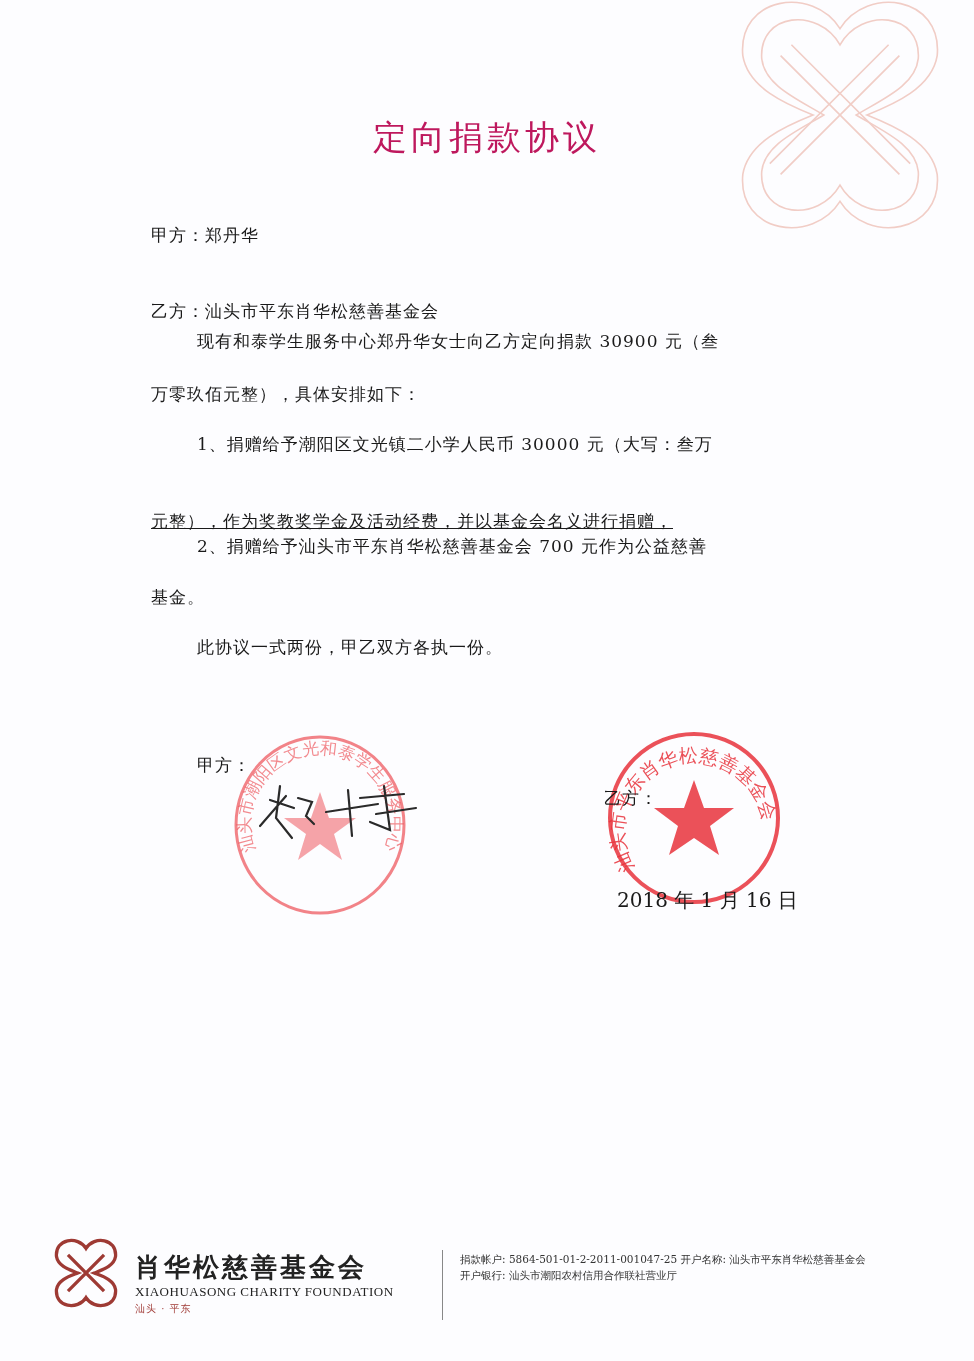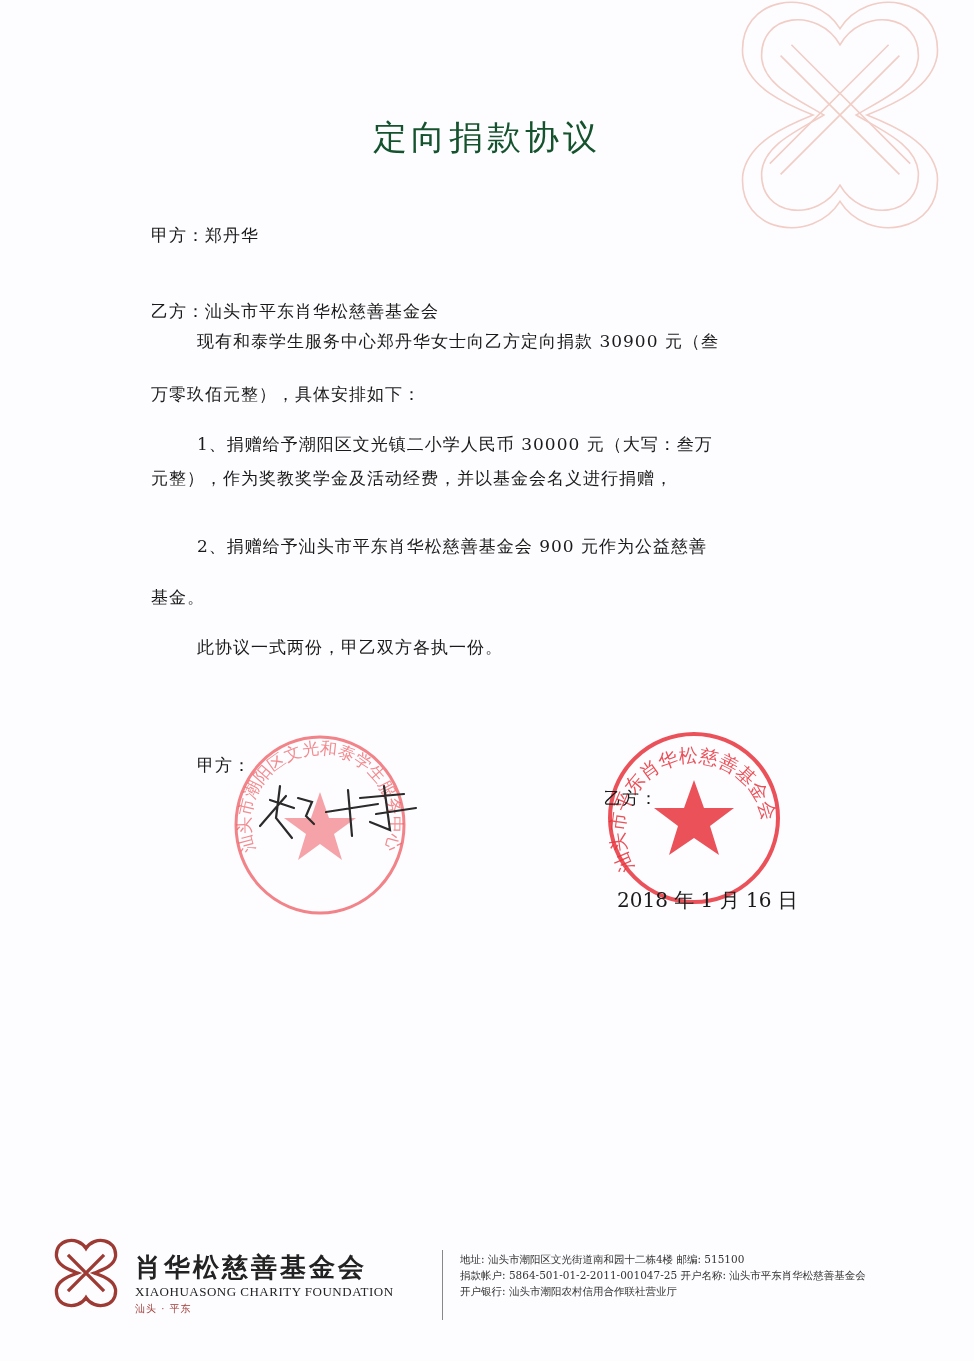--- a/index.html
+++ b/index.html
@@ -6,21 +6,21 @@
   body {
     width:974px; height:1361px; position:relative; overflow:hidden;
     background:#fdfdff;
     font-family:"DejaVu Serif","Liberation Serif",serif;
     color:#1a1a1a;
   }
   .watermark { position:absolute; left:690px; top:-20px; width:300px; height:270px; }
   .title {
     position:absolute; top:115px; left:0; width:974px; text-align:center;
     font-family:"DejaVu Sans","Liberation Sans",sans-serif;
-    font-size:34px; letter-spacing:4px; color:#14532d;
+    font-size:34px; letter-spacing:4px; color:#be185d;
   }
   .line { position:absolute; font-size:17px; white-space:nowrap; letter-spacing:1px; }
   .stamp { position:absolute; }
   .date { position:absolute; left:617px; top:887px; font-size:20px; }
   .footer-logo { position:absolute; left:45px; top:1232px; width:82px; height:82px; }
   .footer-name {
     position:absolute; left:135px; top:1250px; font-size:26px; font-weight:bold;
     font-family:"DejaVu Sans","Liberation Sans",sans-serif; letter-spacing:3px; color:#222;
   }
   .footer-en { position:absolute; left:135px; top:1284px; font-size:13px; letter-spacing:0.5px; color:#222; font-family:"Liberation Serif",serif; }
@@ -40,22 +40,22 @@
   </g>
 </svg>
 
 <div class="title">定向捐款协议</div>
 
 <div class="line" style="left:151px;top:224px;">甲方：郑丹华</div>
 <div class="line" style="left:151px;top:276px;margin-top:24px;">乙方：汕头市平东肖华松慈善基金会</div>
 <div class="line" style="left:197px;top:330px;">现有和泰学生服务中心郑丹华女士向乙方定向捐款 30900 元（叁</div>
 <div class="line" style="left:151px;top:383px;">万零玖佰元整），具体安排如下：</div>
 <div class="line" style="left:197px;top:433px;">1、捐赠给予潮阳区文光镇二小学人民币 30000 元（大写：叁万</div>
-<div class="line" style="left:151px;top:467px;">元整），作为奖教奖学金及活动经费，并以基金会名义进行捐赠，</div>
-<div class="line" style="left:197px;top:535px;">2、捐赠给予汕头市平东肖华松慈善基金会 900 元作为公益慈善</div>
+<div class="line" style="left:151px;top:510px;text-decoration:underline;">元整），作为奖教奖学金及活动经费，并以基金会名义进行捐赠，</div>
+<div class="line" style="left:197px;top:535px;">2、捐赠给予汕头市平东肖华松慈善基金会 700 元作为公益慈善</div>
 <div class="line" style="left:151px;top:586px;">基金。</div>
 <div class="line" style="left:197px;top:636px;">此协议一式两份，甲乙双方各执一份。</div>
 
 <svg class="stamp" style="left:225px;top:730px;" width="190" height="190" viewBox="0 0 190 190">
   <defs>
       <path id="arcA" d="M30 120 A70 70 0 1 1 160 120"></path>
     </defs>
   <ellipse cx="95" cy="95" rx="84" ry="88" fill="none" stroke="#ee5a60" stroke-width="3" opacity="0.75"></ellipse>
   <polygon points="95,62 104,88 131,88 109,104 117,130 95,114 73,130 81,104 59,88 86,88" fill="#ee5a60" opacity="0.55"></polygon>
   <text font-size="17" fill="#ee5a60" opacity="0.7" font-family="DejaVu Sans, sans-serif"><textPath href="#arcA">汕头市潮阳区文光和泰学生服务中心</textPath></text>
@@ -84,16 +84,15 @@
   <g fill="none" stroke="#9e3a34" stroke-width="4">
     <path d="M50 20 C40 4 12 8 14 30 C16 42 30 46 40 50 C30 54 16 58 14 70 C12 92 40 96 50 80 C60 96 88 92 86 70 C84 58 70 54 60 50 C70 46 84 42 86 30 C88 8 60 4 50 20 Z"></path>
     <path d="M28 28 L72 72 M72 28 L28 72"></path>
   </g>
 </svg>
 <div class="footer-name">肖华松慈善基金会</div>
 <div class="footer-en">XIAOHUASONG CHARITY FOUNDATION</div>
 <div class="footer-city">汕头 · 平东</div>
 <div class="footer-divider"></div>
 <div class="footer-info">
-  <div>地址: 汕头市潮阳区文光街道南和园十二栋4楼  邮编: 515100</div>
   <div>捐款帐户: 5864-501-01-2-2011-001047-25 开户名称: 汕头市平东肖华松慈善基金会</div>
   <div>开户银行: 汕头市潮阳农村信用合作联社营业厅</div>
 </div>
 
 </body></html>

